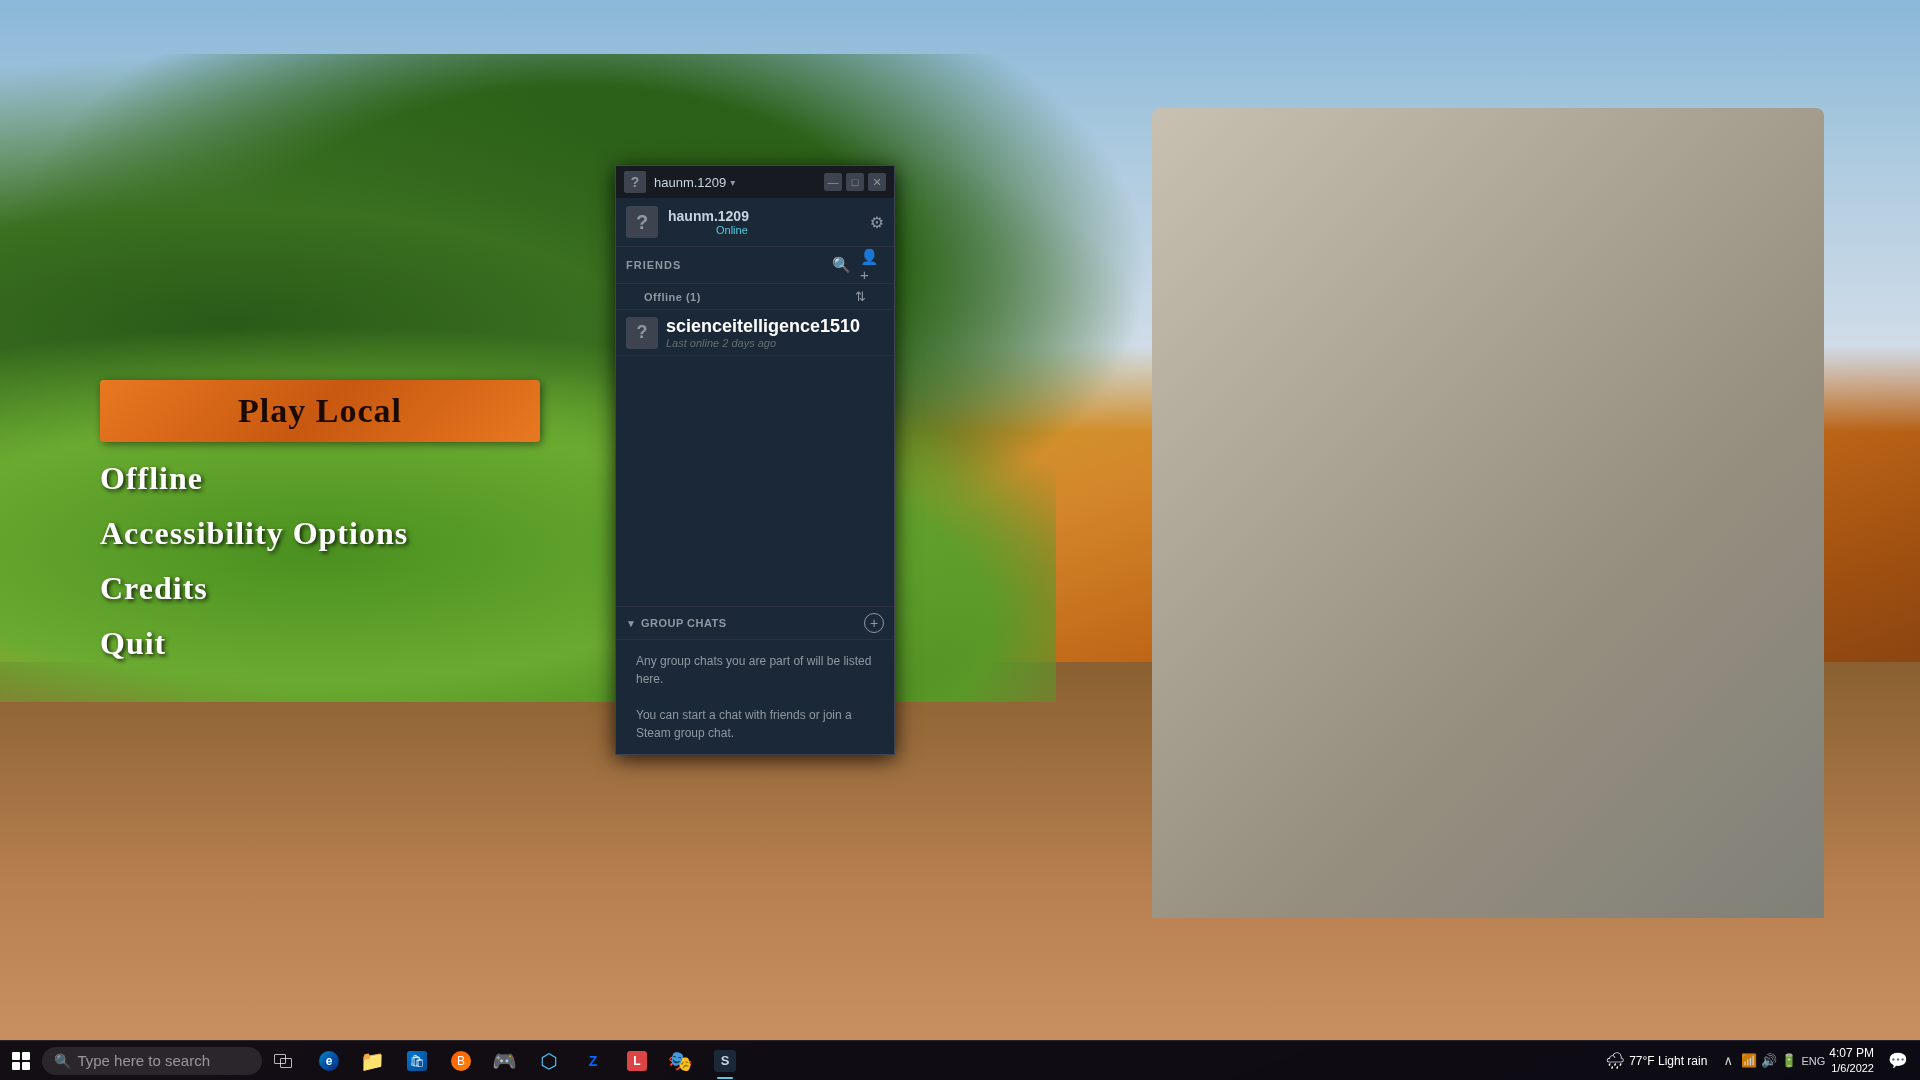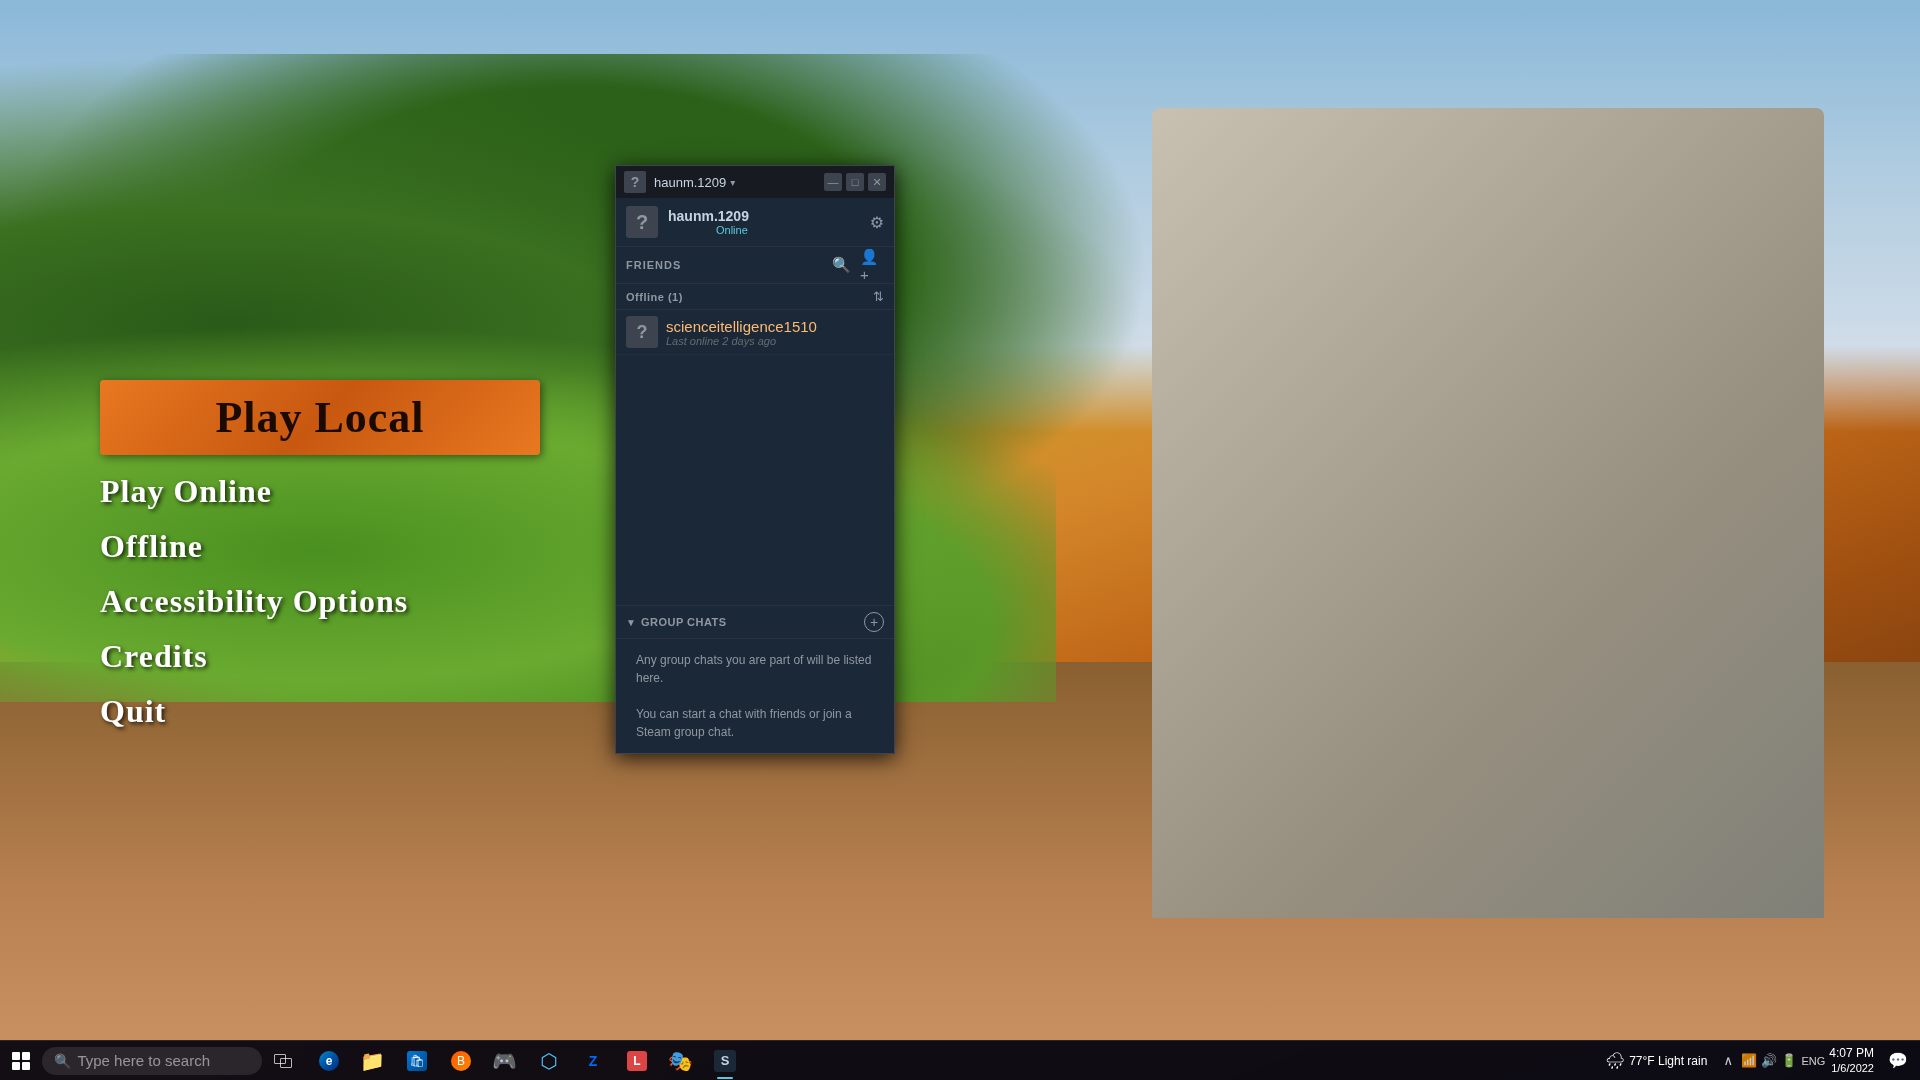--- a/index.html
+++ b/index.html
@@ -82,21 +82,21 @@
       font-family: Georgia, serif;
       letter-spacing: 1px;
     }
 
     .menu-item-highlighted {
       background: linear-gradient(135deg, #e87820 0%, #c85810 50%, #e87820 100%);
       color: #1a0a00;
       padding: 12px 21px;
       border-radius: 4px;
       text-shadow: none;
-      font-size: 44px;
+      font-size: 34px;
       display: inline-block;
       min-width: 440px;
       text-align: center;
       box-shadow: 2px 2px 8px rgba(0,0,0,0.5);
     }
 
     
     #steam-friends {
       position: absolute;
       top: 165px;
@@ -237,21 +237,21 @@
       height: 24px;
       display: flex;
       align-items: center;
       justify-content: center;
       border-radius: 3px;
     }
 
     .steam-offline-header {
       display: flex;
       align-items: center;
-      padding: 5px 10px;
+      padding: 5px 28px;
       background: #1b2838;
       border-bottom: 1px solid #2a3040;
       cursor: pointer;
     }
 
     .steam-offline-label {
       color: #8f98a0;
       font-size: 11px;
       font-weight: 600;
       letter-spacing: 0.5px;
@@ -283,23 +283,23 @@
       align-items: center;
       justify-content: center;
       color: #8f98a0;
       font-size: 18px;
       font-weight: bold;
       flex-shrink: 0;
     }
 
     .steam-friend-info { flex: 1; min-width: 0; }
     .steam-friend-name {
-      color: #fdba74;
-      font-size: 15px;
-      font-weight: 400;
+      color: #ffffff;
+      font-size: 18px;
+      font-weight: 700;
       white-space: nowrap;
       overflow: hidden;
       text-overflow: ellipsis;
     }
     .steam-friend-last {
       color: #666c72;
       font-size: 11px;
       font-style: italic;
     }
 
@@ -585,21 +585,20 @@
 <div id="desktop-bg">
   <div class="bg-sky"></div>
   <div class="bg-trees"></div>
   <div class="bg-grass"></div>
   <div class="bg-ground"></div>
   <div class="bg-mailbox"></div>
 </div>
 
 <div id="game-menu">
   <div class="menu-item menu-item-highlighted">Play Local</div>
-  <div class="menu-item">Play Online</div>
   <div class="menu-item">Offline</div>
   <div class="menu-item">Accessibility Options</div>
   <div class="menu-item">Credits</div>
   <div class="menu-item">Quit</div>
 </div>
 
 <div id="steam-friends">
 
   <div class="steam-titlebar">
     <div class="steam-avatar-small">

